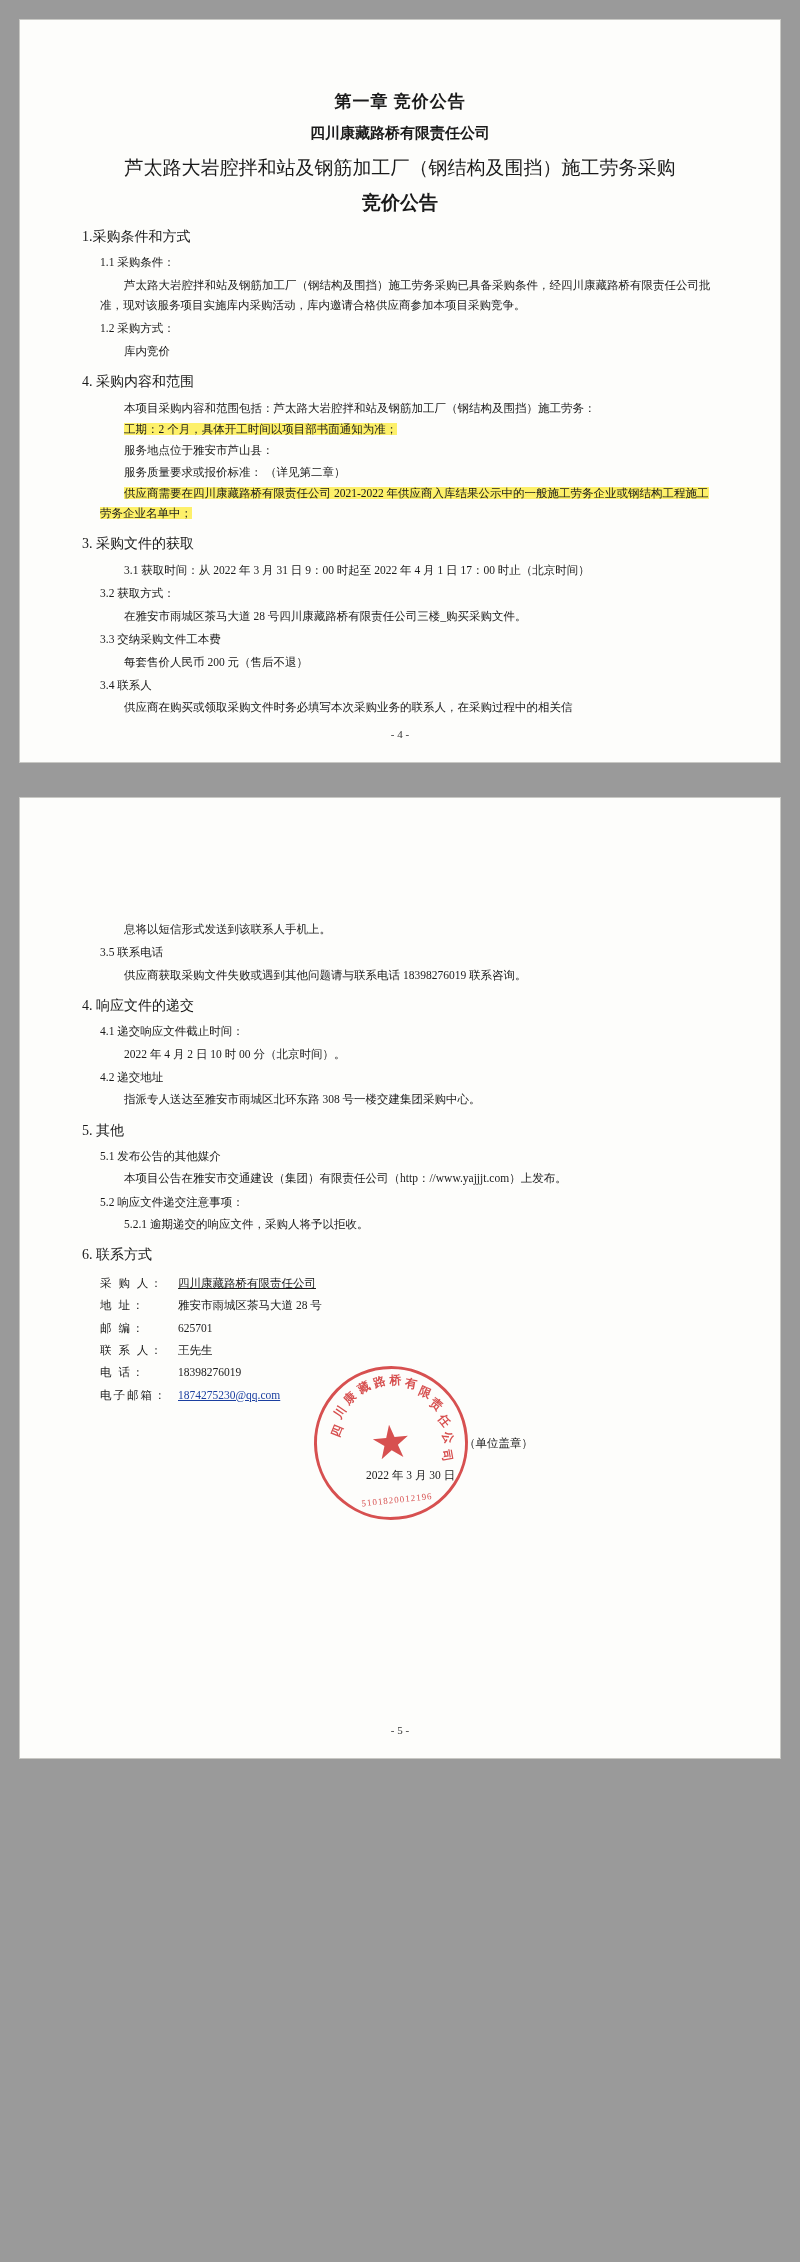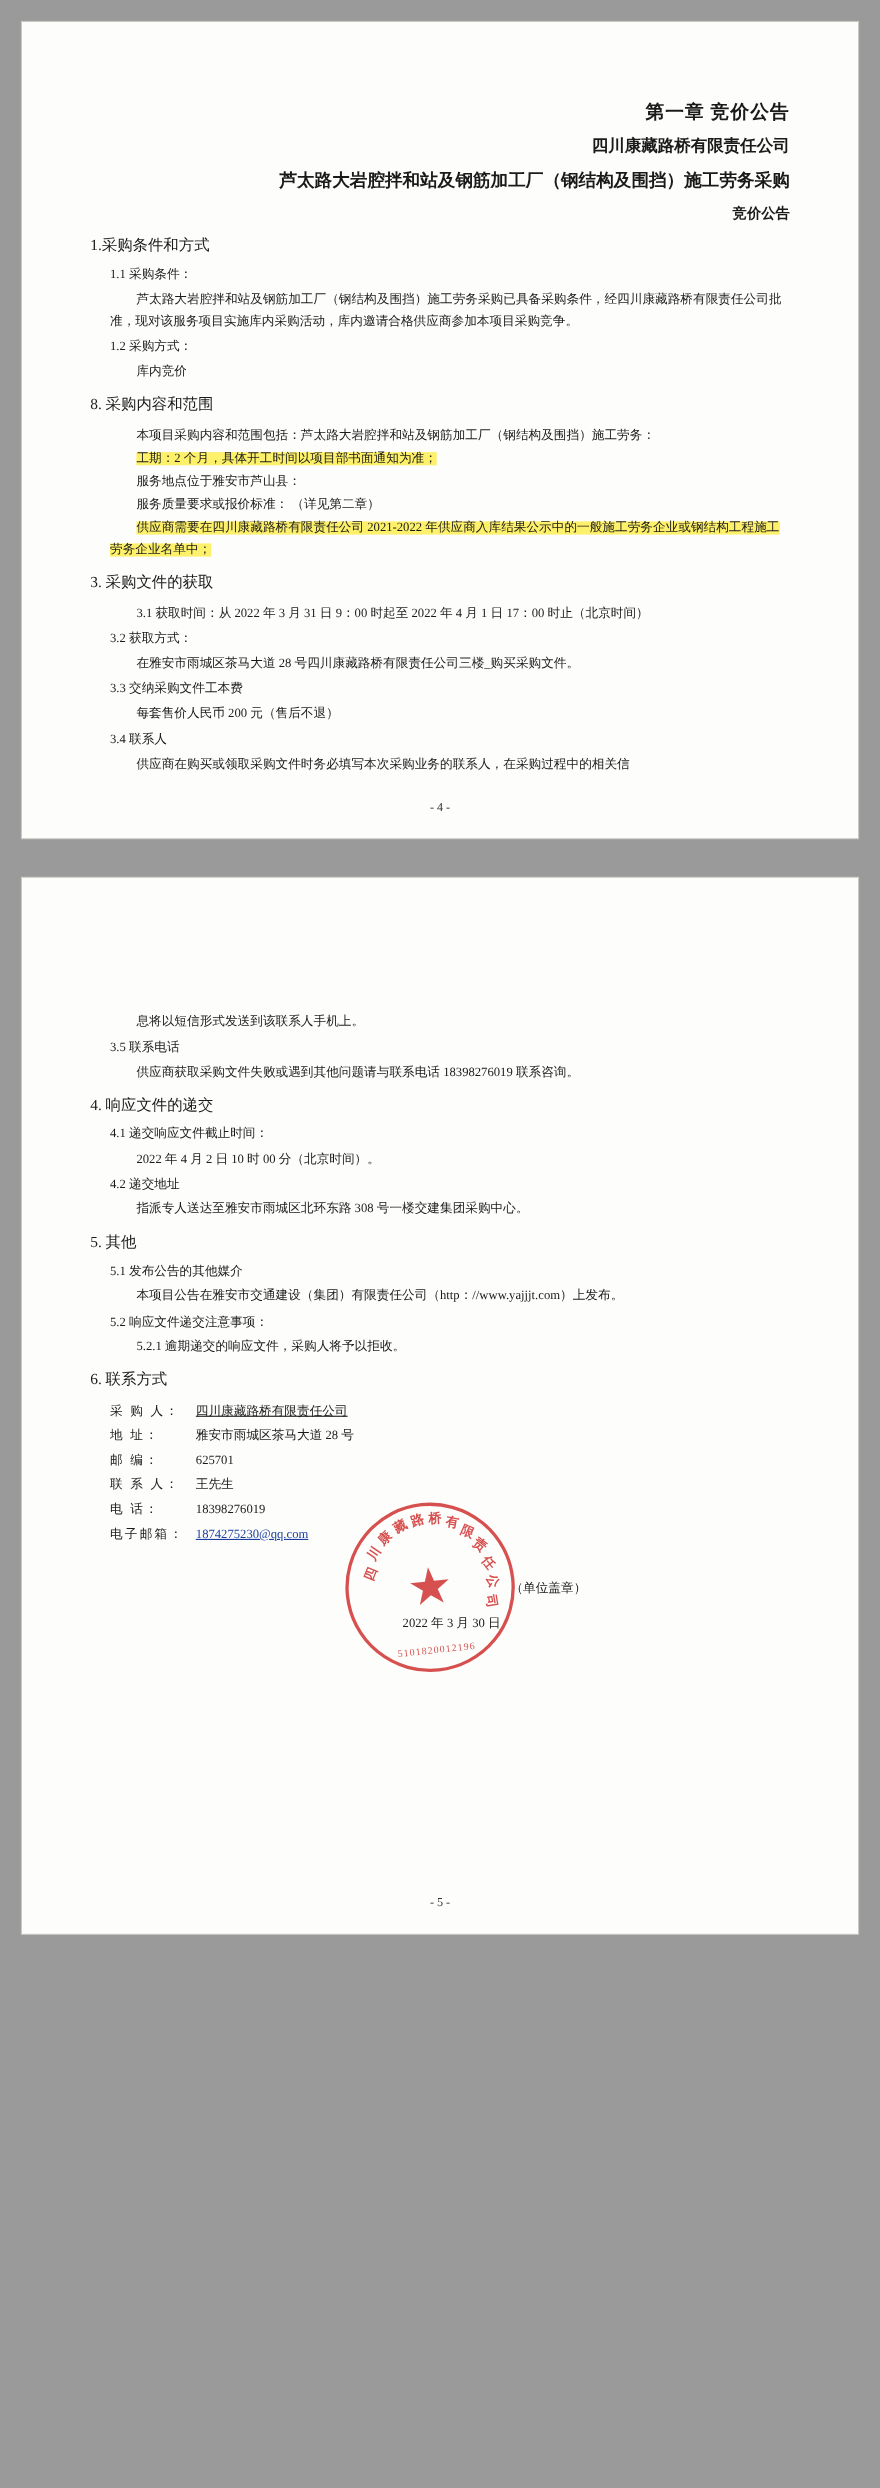--- a/index.html
+++ b/index.html
@@ -28,43 +28,43 @@
     height: 742px;
     padding: 70px 62px 30px 62px;
   }
   .page-2 {
     width: 760px;
     margin: 0 auto 20px auto;
     height: 960px;
     padding: 120px 62px 30px 62px;
   }
   .title-block {
-    text-align: right;
+    text-align: center;
     margin-bottom: 8px;
   }
   .title-main {
     font-size: 17px;
     font-weight: bold;
     letter-spacing: 1px;
     margin-bottom: 9px;
   }
   .title-sub {
     font-size: 15px;
     font-weight: bold;
     margin-bottom: 8px;
     line-height: 1.5;
   }
   .title-sub2 {
-    font-size: 16px;
-    font-weight: bold;
+    font-size: 19px;
+    font-weight: normal;
     margin-bottom: 8px;
     line-height: 1.55;
   }
   .title-sub3 {
-    font-size: 13px;
+    font-size: 19px;
     font-weight: bold;
   }
   .h2 {
     font-size: 14px;
     font-weight: normal;
     margin: 10px 0 5px 0;
     line-height: 1.6;
   }
   .h3 {
     font-size: 11.5px;
@@ -204,21 +204,21 @@
       <div class="title-sub2">芦太路大岩腔拌和站及钢筋加工厂（钢结构及围挡）施工劳务采购</div>
       <div class="title-sub3">竞价公告</div>
     </div>
 
     <div class="h2">1.采购条件和方式</div>
     <div class="h3">1.1 采购条件：</div>
     <div class="p indent">芦太路大岩腔拌和站及钢筋加工厂（钢结构及围挡）施工劳务采购已具备采购条件，经四川康藏路桥有限责任公司批准，现对该服务项目实施库内采购活动，库内邀请合格供应商参加本项目采购竞争。</div>
     <div class="h3">1.2 采购方式：</div>
     <div class="p indent">库内竞价</div>
 
-    <div class="h2">8. 采购内容和范围</div>
+    <div class="h2">4. 采购内容和范围</div>
     <div class="p indent">本项目采购内容和范围包括：芦太路大岩腔拌和站及钢筋加工厂（钢结构及围挡）施工劳务：</div>
     <div class="p indent"><span class="hl">工期：2 个月，具体开工时间以项目部书面通知为准；</span></div>
     <div class="p indent">服务地点位于雅安市芦山县：</div>
     <div class="p indent">服务质量要求或报价标准：  （详见第二章）</div>
     <div class="p indent"><span class="hl">供应商需要在四川康藏路桥有限责任公司 2021-2022 年供应商入库结果公示中的一般施工劳务企业或钢结构工程施工劳务企业名单中；</span></div>
 
     <div class="h2">3. 采购文件的获取</div>
     <div class="p indent">3.1 获取时间：从 2022 年 3 月 31 日 9：00 时起至 2022 年 4 月 1 日 17：00 时止（北京时间）</div>
     <div class="h3">3.2 获取方式：</div>
     <div class="p indent">在雅安市雨城区茶马大道 28 号四川康藏路桥有限责任公司三楼_购买采购文件。</div>

